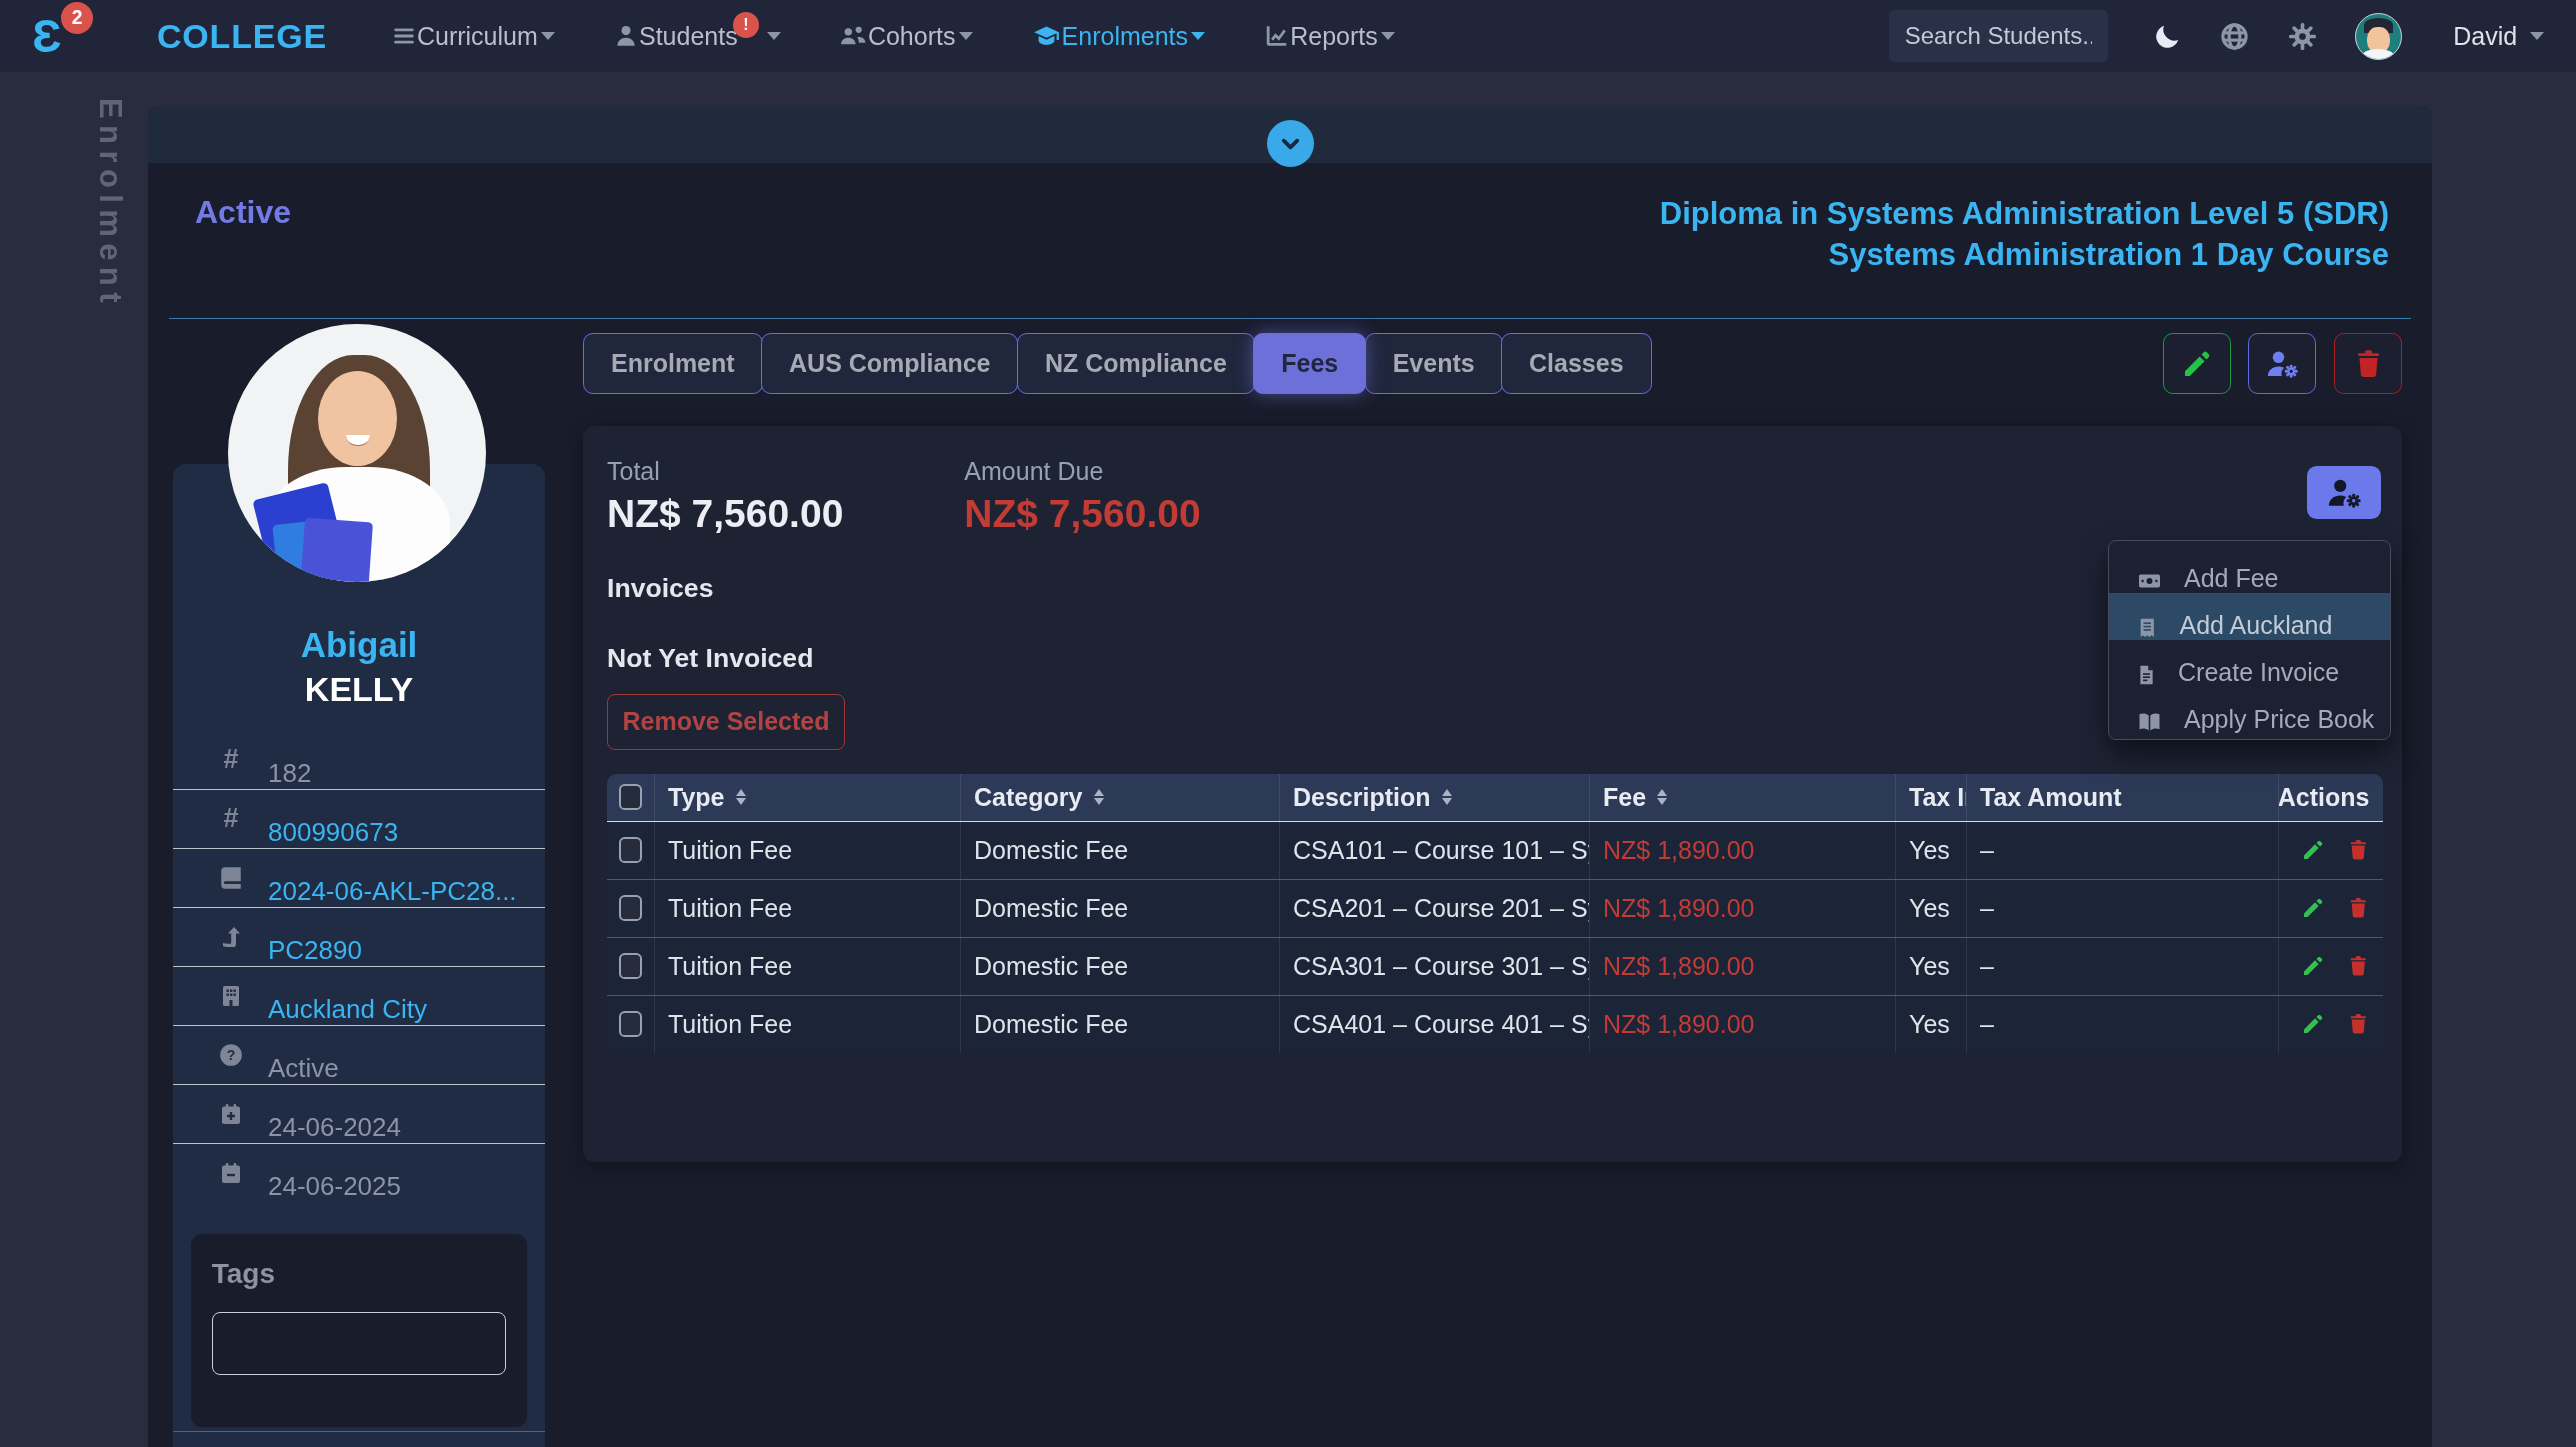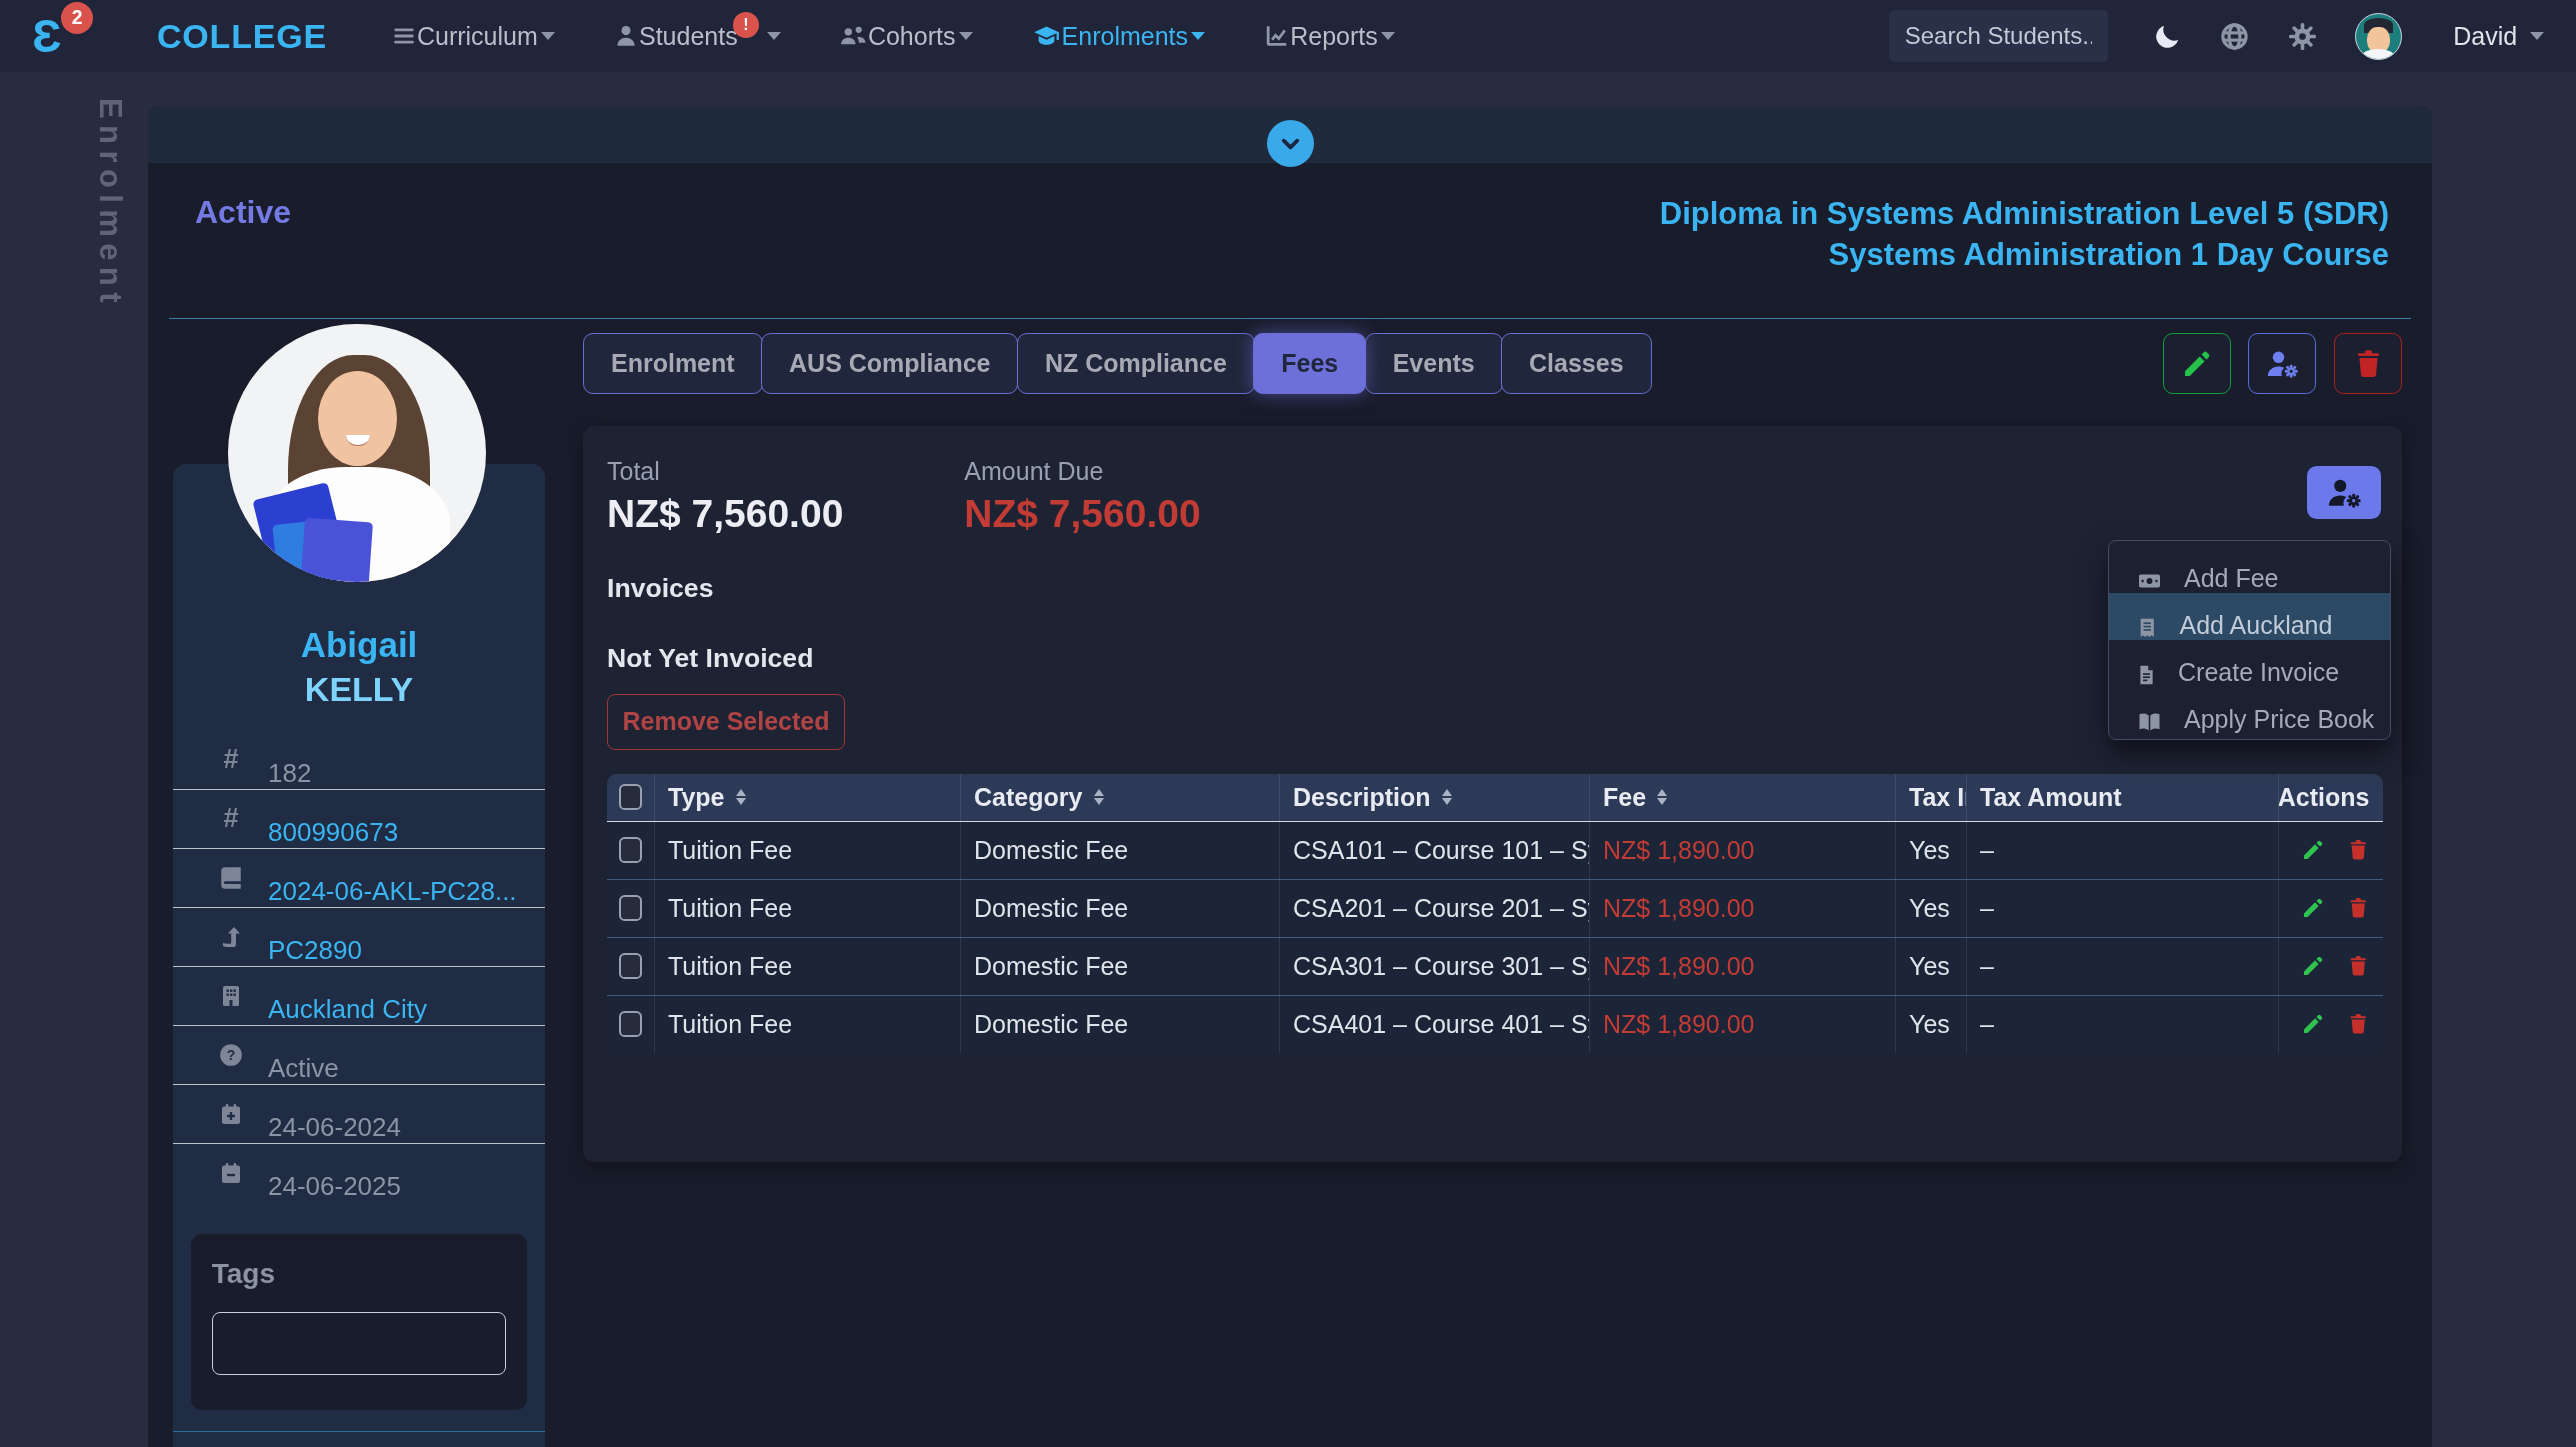--- a/index.html
+++ b/index.html
@@ -84,28 +84,28 @@
   .photo .tee{ position:absolute; left:37px; top:143px; width:185px; height:129px; border-radius:44% 44% 0 0; background:#fdfdfe; }
   .photo .nb1{ position:absolute; left:35px; top:166px; width:77px; height:97px; background:#2b3fd0; transform:rotate(-14deg); border-radius:4.8px;}
   .photo .nb2{ position:absolute; left:48px; top:198px; width:56px; height:74px; background:#2f7de0; transform:rotate(-6deg); border-radius:4.8px;}
   .photo .nb3{ position:absolute; left:74px; top:196px; width:68px; height:89px; background:#4a52d8; transform:rotate(4deg); border-radius:4.8px;}
   .sidebar{
     position:absolute; left:25px; top:357px; width:372px; bottom:0;
     background:#1f2c44; border-radius:13px 13px 0 0; z-index:2;
   }
   .sb-name{ margin-top:161px; text-align:center; }
   .sb-first{ color:#3ab5f2; font-size:35px; font-weight:bold; }
-  .sb-last{ color:#7dd3fc; font-size:34px; font-weight:bold; margin-top:4.8px; }
+  .sb-last{ color:#ffffff; font-size:34px; font-weight:bold; margin-top:4.8px; }
   .sb-details{ margin-top:21px; }
   .sb-row{ height:59px; display:flex; align-items:center; padding-left:42px; gap:21px; }
   .sb-row + .sb-row{ border-top:1.6px solid rgba(224,228,236,.82); }
   .sb-icon{ width:32px; color:#7d8596; display:flex; justify-content:center; font-size:27px; font-weight:bold; }
   .sb-val{ font-size:26px; font-weight:normal; color:#8b93a5;margin-top:28px; }
   .sb-val.link{ color:#3ab5f2; cursor:pointer; }
-  .tags-card{ margin:32px 17.7px 0 17.7px; background:#191c2b; border-radius:11.3px; padding:24px 21px 35px 21px; }
+  .tags-card{ margin:32px 17.7px 0 17.7px; background:#191c2b; border-radius:11.3px; padding:24px 21px 52px 21px; }
   .tags-label{ color:#8b93a5; font-size:28px; font-weight:bold; }
   .tags-input{ margin-top:22.5px; width:100%; height:63px; background:transparent;
     border:1.6px solid #c9cedb; border-radius:8px; outline:none; color:#e3e7ee; font-size:24px; padding:0 14.5px;}
   .sb-next{ position:absolute; top:967px; left:0; right:0; border-top:1.6px solid #2e6f9d; }
 
   
   .content{ position:absolute; left:435px; top:226px; width:1819px; }
   .tabs-row{ display:flex; align-items:center; }
   .tab{
     height:61px; padding:0 27px; display:flex; align-items:center;

